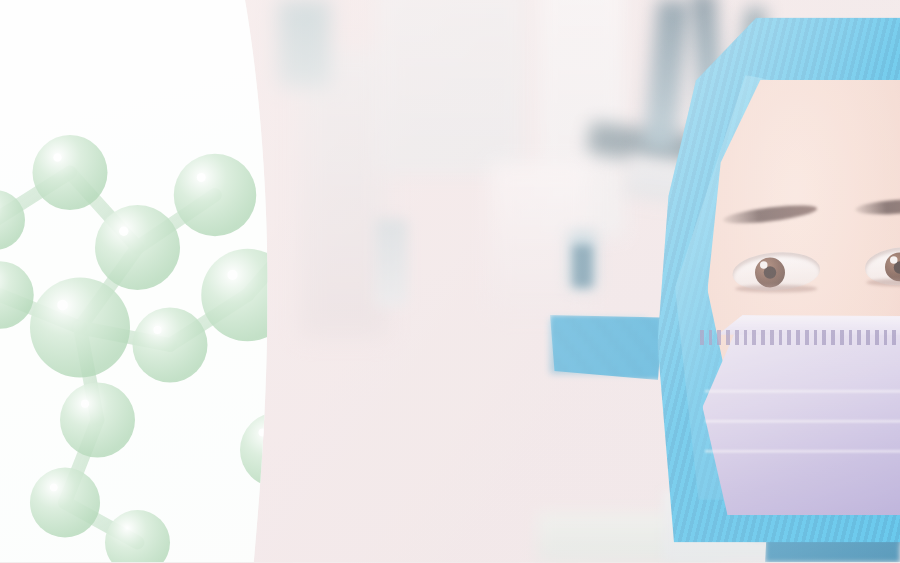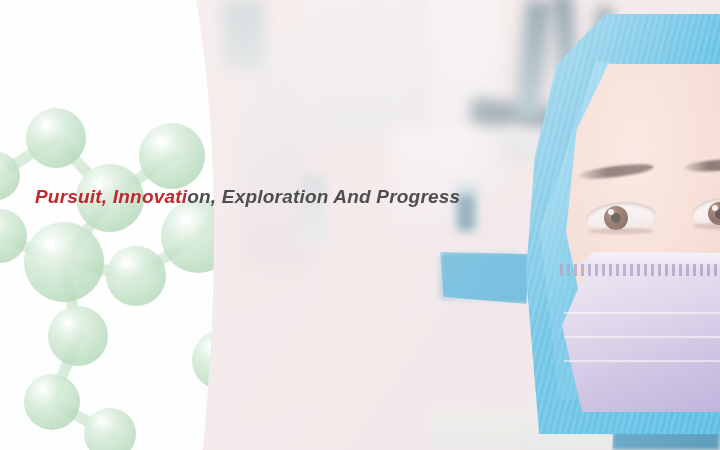--- a/index.html
+++ b/index.html
@@ -240,17 +240,16 @@
         <circle cx="108" cy="293" r="3.2"></circle>
         <circle cx="83" cy="360" r="3"></circle>
         <circle cx="201" cy="112" r="3.6"></circle>
         <circle cx="250" cy="316" r="3.2"></circle>
       </g>
     </svg>
   </div>
 
   <div class="copy">
 
-    <p class="sub"><span class="seg-red">Pursuit, Innovati</span><span class="seg-grey">on, Exploration And Progress</span></p>
 
   </div>
 
 </div>
 
 </body></html>

